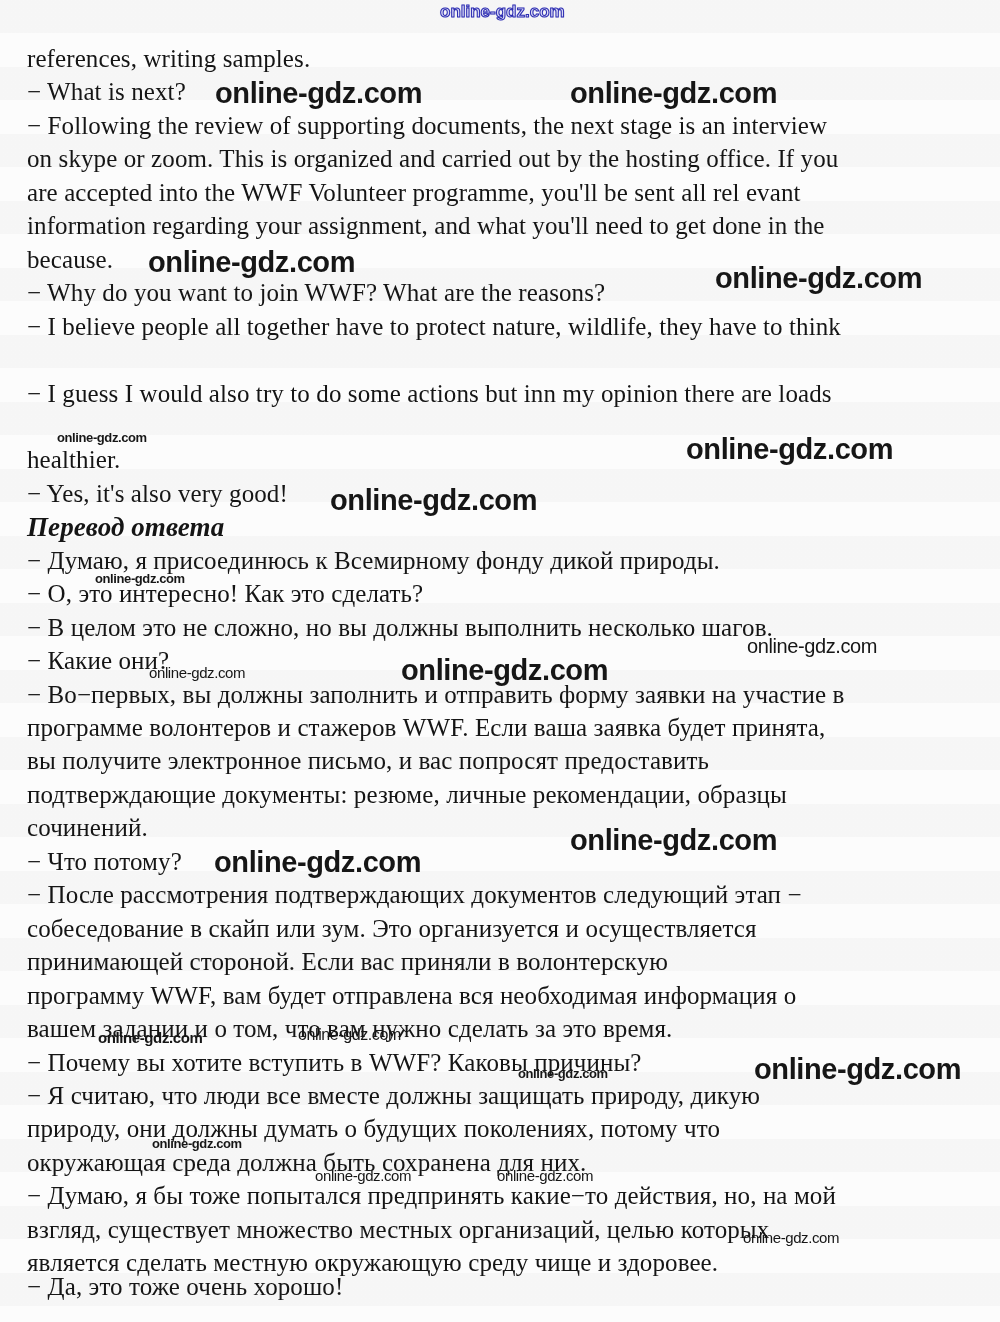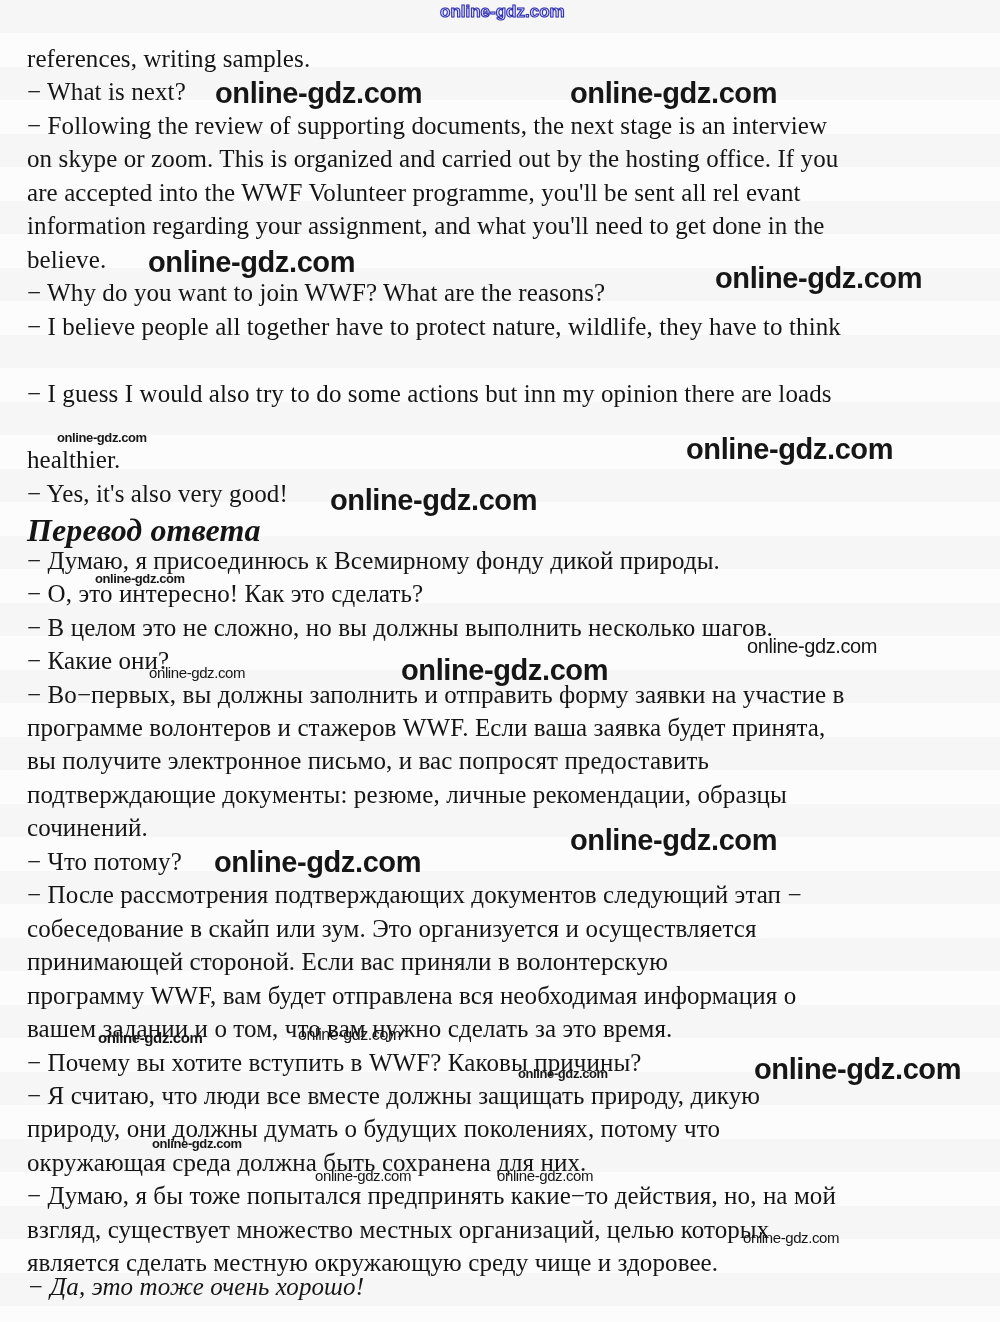--- a/index.html
+++ b/index.html
@@ -29,21 +29,21 @@
     left: 27px;
     white-space: nowrap;
     font-size: 25px;
     line-height: 1.1;
     color: #151515;
     letter-spacing: 0.1px;
   }
   .line.heading {
     font-weight: bold;
     font-style: italic;
-    font-size: 32px;
+    font-size: 27px;
     text-align: right;
   }
   .wm-layer { position: absolute; left: 0; top: 0; width: 100%; height: 100%; pointer-events: none; }
   .wm {
     position: absolute;
     font-family: "Liberation Sans", "DejaVu Sans", sans-serif;
     color: #161616;
     line-height: 1;
     white-space: nowrap;
     letter-spacing: -0.4px;
@@ -68,21 +68,21 @@
 
 <div class="page">
   <div class="wm-top">online-gdz.com</div>
   <div class="text-block">
       <div class="line" style="top: 45px;">references, writing samples.</div>
       <div class="line" style="top: 78.45px;">− What is next?</div>
       <div class="line" style="top: 111.9px;">− Following the review of supporting documents, the next stage is an interview</div>
       <div class="line" style="top: 145.35px;">on skype or zoom. This is organized and carried out by the hosting office. If you</div>
       <div class="line" style="top: 178.8px;">are accepted into the WWF Volunteer programme, you'll be sent all rel evant</div>
       <div class="line" style="top: 212.25px;">information regarding your assignment, and what you'll need to get done in the</div>
-      <div class="line" style="top: 245.7px;">believe.</div>
+      <div class="line" style="top: 245.7px;">because.</div>
       <div class="line" style="top: 279.15px;">− Why do you want to join WWF? What are the reasons?</div>
       <div class="line" style="top: 312.6px;">− I believe people all together have to protect nature, wildlife, they have to think</div>
       <div class="line" style="top: 379.5px;">− I guess I would also try to do some actions but inn my opinion there are loads</div>
       <div class="line" style="top: 446.4px; text-align: center;">healthier.</div>
       <div class="line" style="top: 479.85px;">− Yes, it's also very good!</div>
       <div class="line heading" style="top: 513.3px;">Перевод ответа</div>
       <div class="line" style="top: 546.75px;">− Думаю, я присоединюсь к Всемирному фонду дикой природы.</div>
       <div class="line" style="top: 580.2px;">− О, это интересно! Как это сделать?</div>
       <div class="line" style="top: 613.65px;">− В целом это не сложно, но вы должны выполнить несколько шагов.</div>
       <div class="line" style="top: 647.1px;">− Какие они?</div>
@@ -97,21 +97,21 @@
       <div class="line" style="top: 948.15px;">принимающей стороной. Если вас приняли в волонтерскую</div>
       <div class="line" style="top: 981.6px;">программу WWF, вам будет отправлена вся необходимая информация о</div>
       <div class="line" style="top: 1015.05px;">вашем задании и о том, что вам нужно сделать за это время.</div>
       <div class="line" style="top: 1048.5px;">− Почему вы хотите вступить в WWF? Каковы причины?</div>
       <div class="line" style="top: 1081.95px; text-align: center;">− Я считаю, что люди все вместе должны защищать природу, дикую</div>
       <div class="line" style="top: 1115.4px;">природу, они должны думать о будущих поколениях, потому что</div>
       <div class="line" style="top: 1148.85px; text-align: right;">окружающая среда должна быть сохранена для них.</div>
       <div class="line" style="top: 1182.3px;">− Думаю, я бы тоже попытался предпринять какие−то действия, но, на мой</div>
       <div class="line" style="top: 1215.75px;">взгляд, существует множество местных организаций, целью которых</div>
       <div class="line" style="top: 1249.2px;">является сделать местную окружающую среду чище и здоровее.</div>
-      <div class="line" style="top: 1273px; font-style: italic;">− Да, это тоже очень хорошо!</div>
+      <div class="line" style="top: 1273px;">− Да, это тоже очень хорошо!</div>
     </div>
   <div class="wm-layer">
       <span class="wm" style="left: 215px; top: 79px; font-size: 29px; font-weight: 700;">online-gdz.com</span>
       <span class="wm" style="left: 570px; top: 79px; font-size: 29px; font-weight: 700;">online-gdz.com</span>
       <span class="wm" style="left: 148px; top: 248px; font-size: 29px; font-weight: 700;">online-gdz.com</span>
       <span class="wm" style="left: 715px; top: 264px; font-size: 29px; font-weight: 700;">online-gdz.com</span>
       <span class="wm" style="left: 686px; top: 435px; font-size: 29px; font-weight: 700;">online-gdz.com</span>
       <span class="wm" style="left: 330px; top: 486px; font-size: 29px; font-weight: 700;">online-gdz.com</span>
       <span class="wm" style="left: 401px; top: 656px; font-size: 29px; font-weight: 700;">online-gdz.com</span>
       <span class="wm" style="left: 570px; top: 826px; font-size: 29px; font-weight: 700;">online-gdz.com</span>

